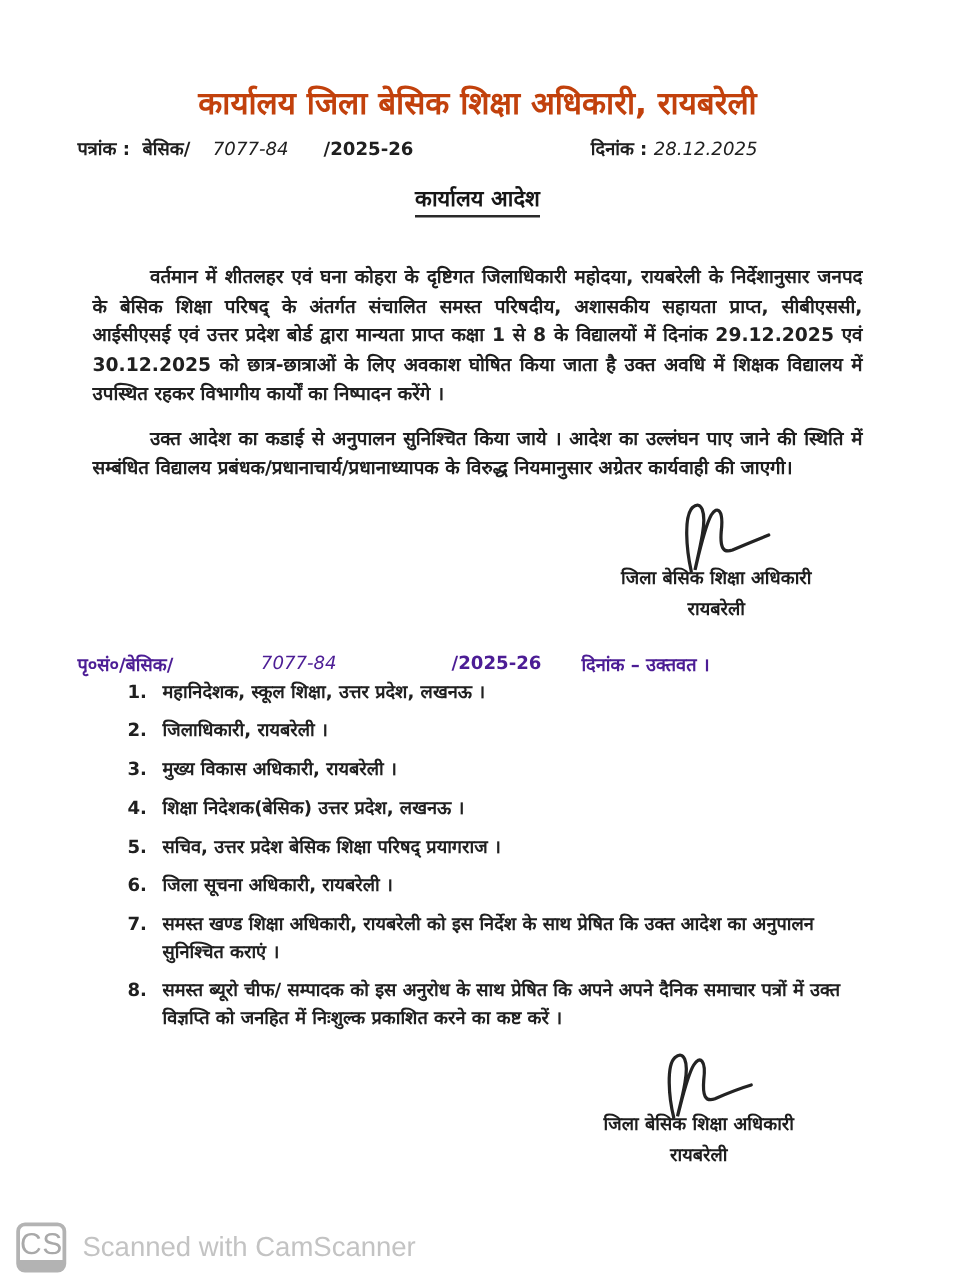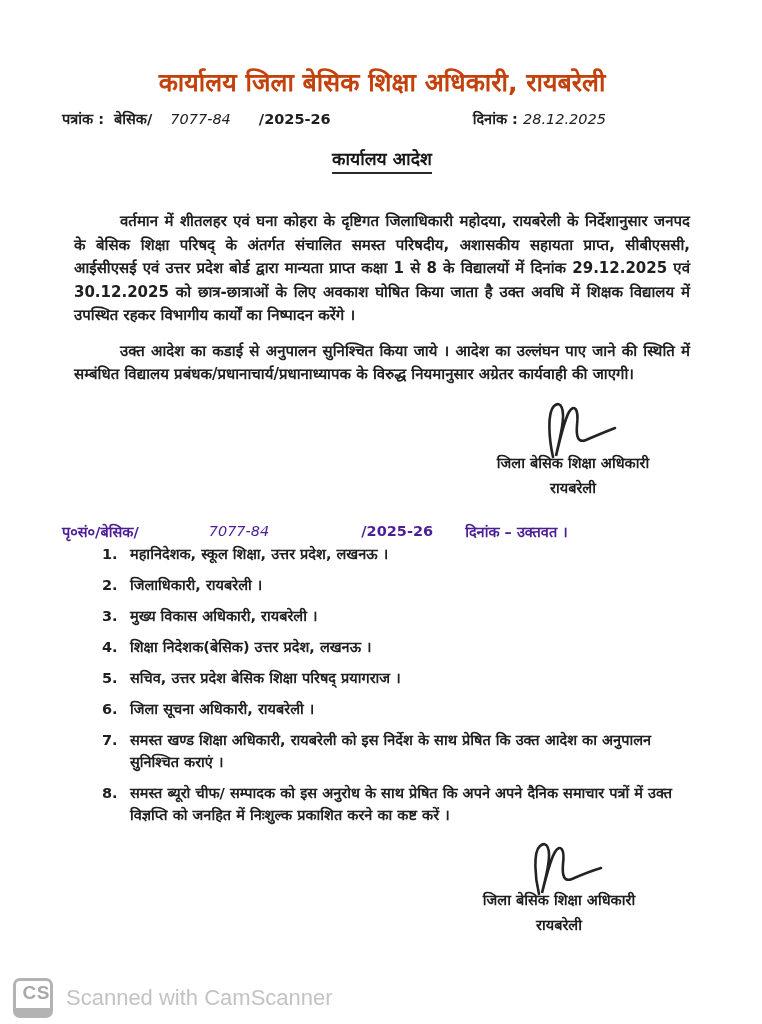--- a/index.html
+++ b/index.html
@@ -54,22 +54,22 @@
   ol.copy-list .txt{flex:1;text-align:left;}
   .sig-block.second{margin-top:14px;margin-right:28px;}
   .scan-footer{
     position:absolute;left:13px;bottom:6px;display:flex;align-items:center;gap:13px;
   }
   .cs-badge{
     width:40px;height:40px;border:3px solid #b3b3b3;border-radius:7px;
     position:relative;background:#ffffff;box-sizing:border-box;
   }
   .cs-badge .cs-text{
-    position:absolute;top:1px;left:0;right:0;text-align:right;
-    font-size:19px;font-weight:700;color:#a9a9a9;letter-spacing:0.5px;
+    position:absolute;top:1px;left:0;right:0;text-align:left;
+    font-size:24px;font-weight:400;color:#a9a9a9;letter-spacing:0.5px;
     font-family:"Liberation Sans",sans-serif;
   }
   .cs-badge .cs-bar{
     position:absolute;left:-1px;right:-1px;bottom:-1px;height:8px;
     background:#b3b3b3;border-radius:0 0 5px 5px;
   }
   .scan-text{
     font-size:22px;color:#c3c3c3;font-weight:400;
     font-family:"Liberation Sans",sans-serif;
   }

